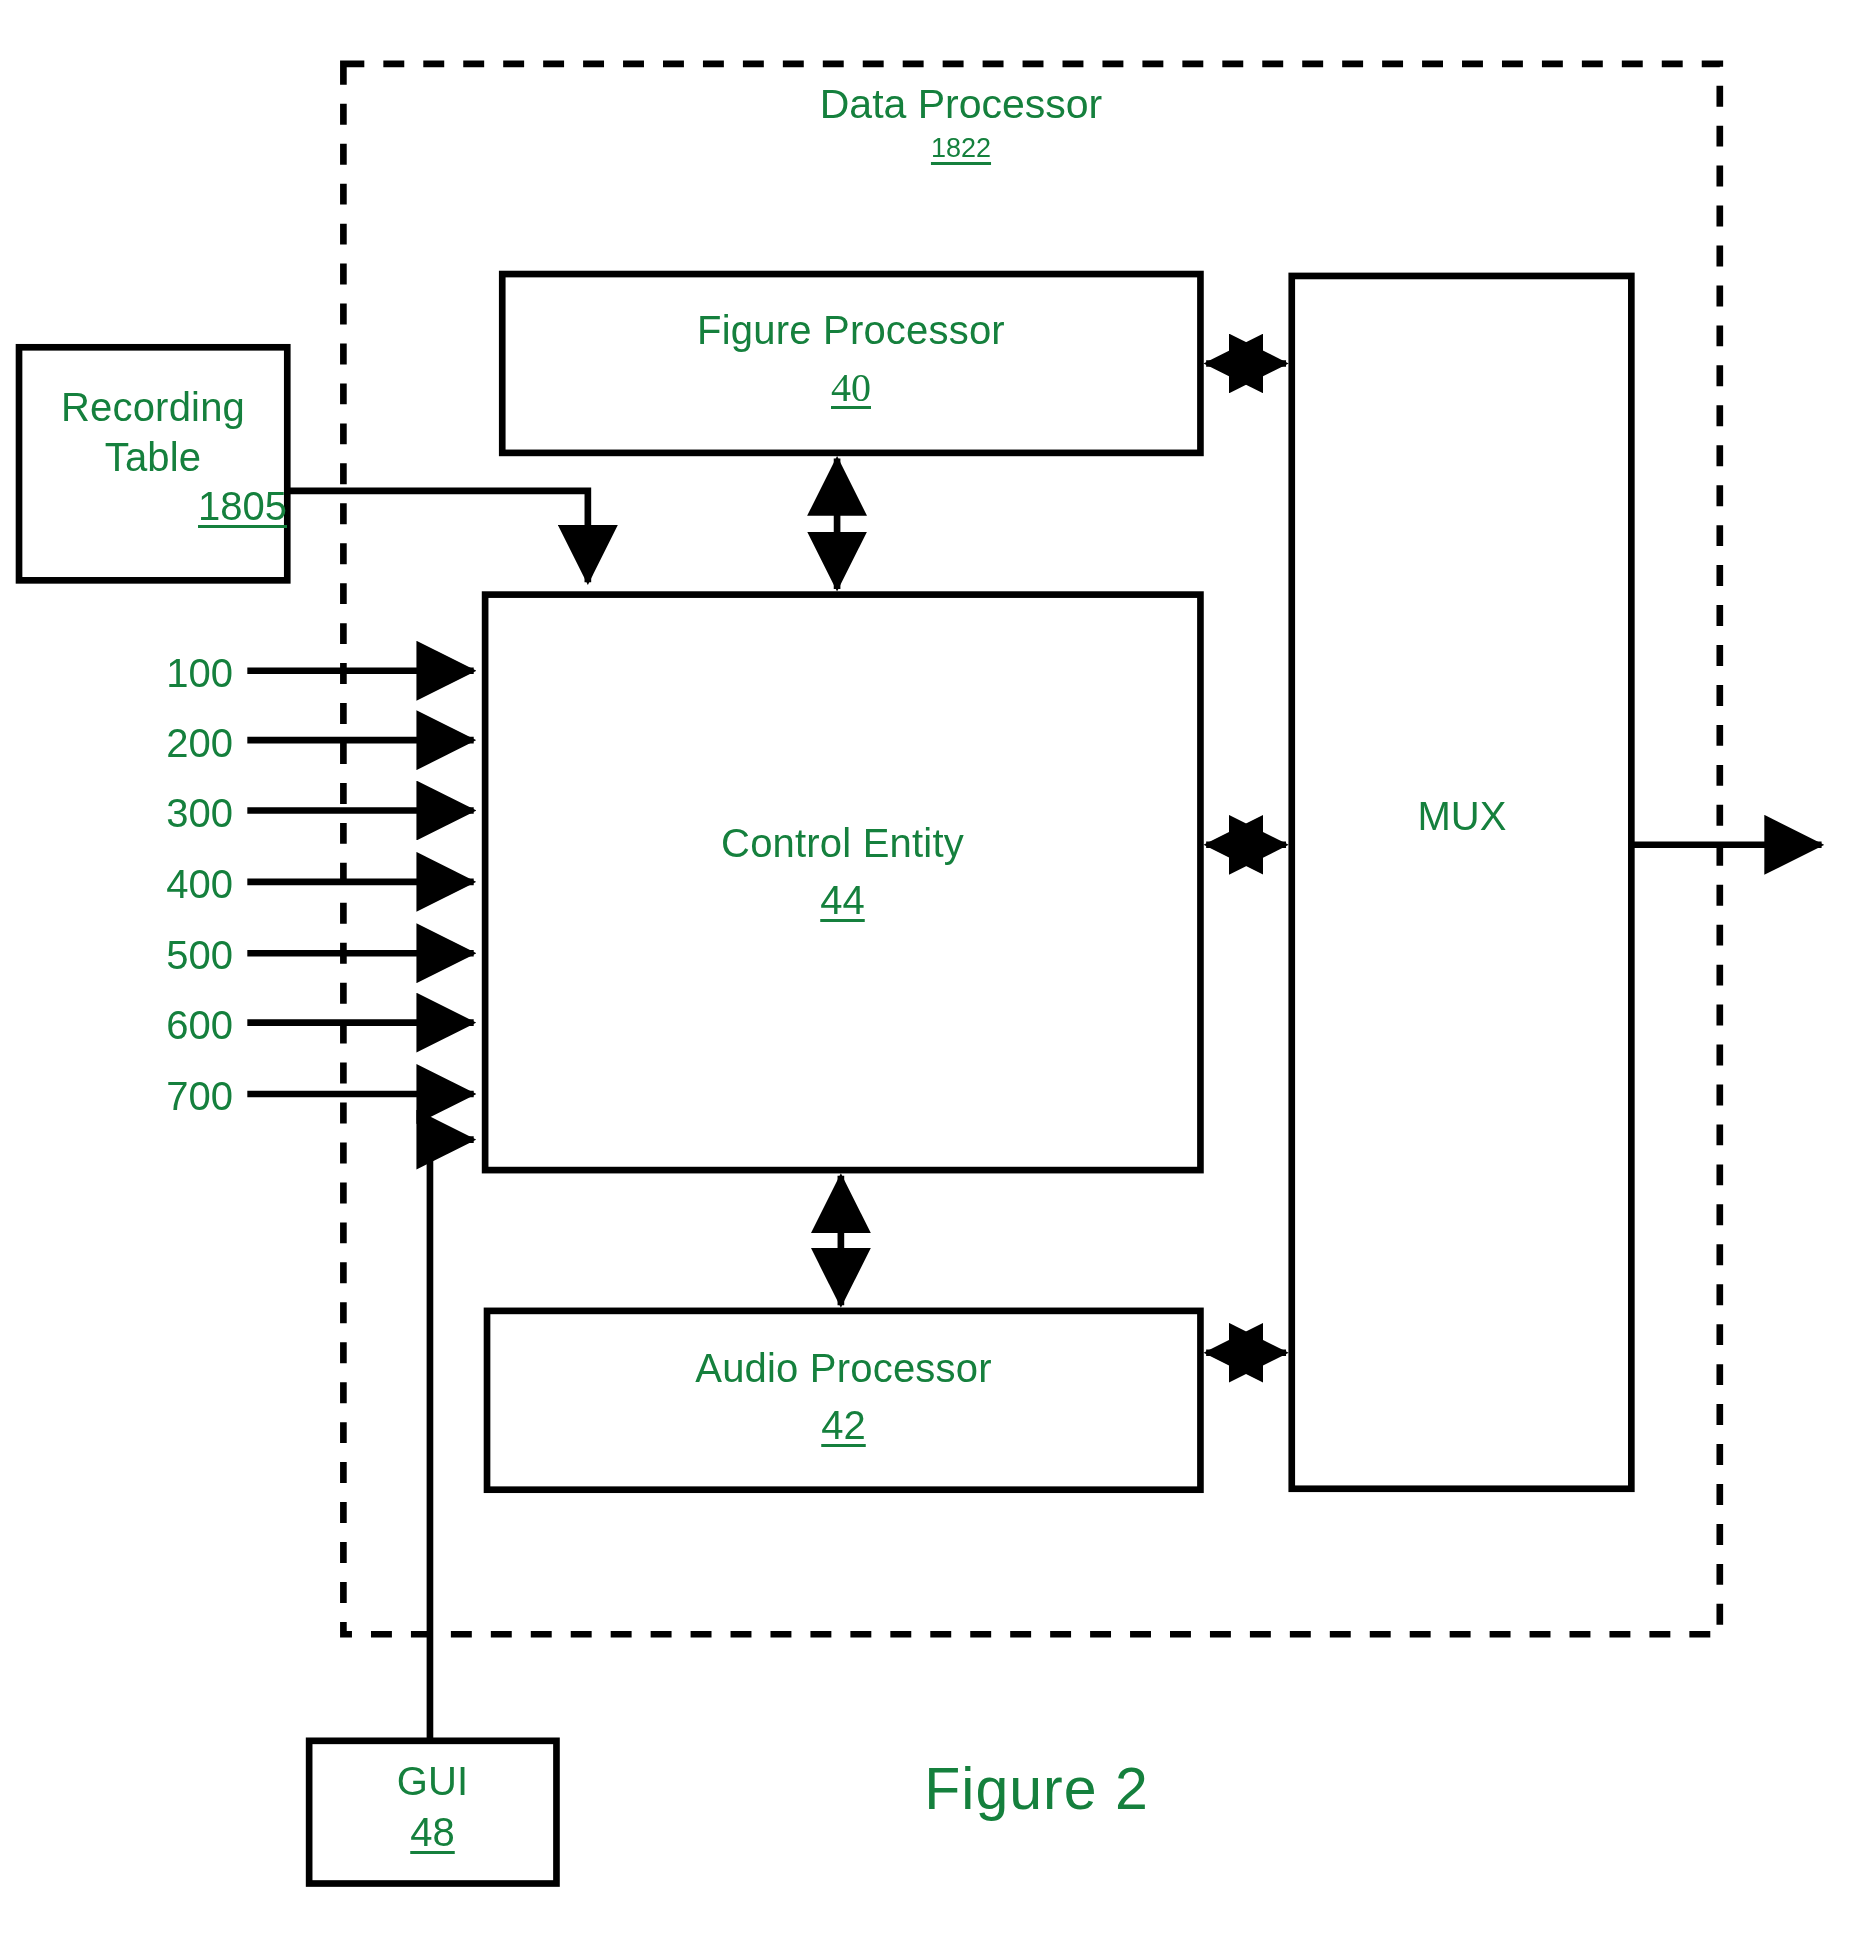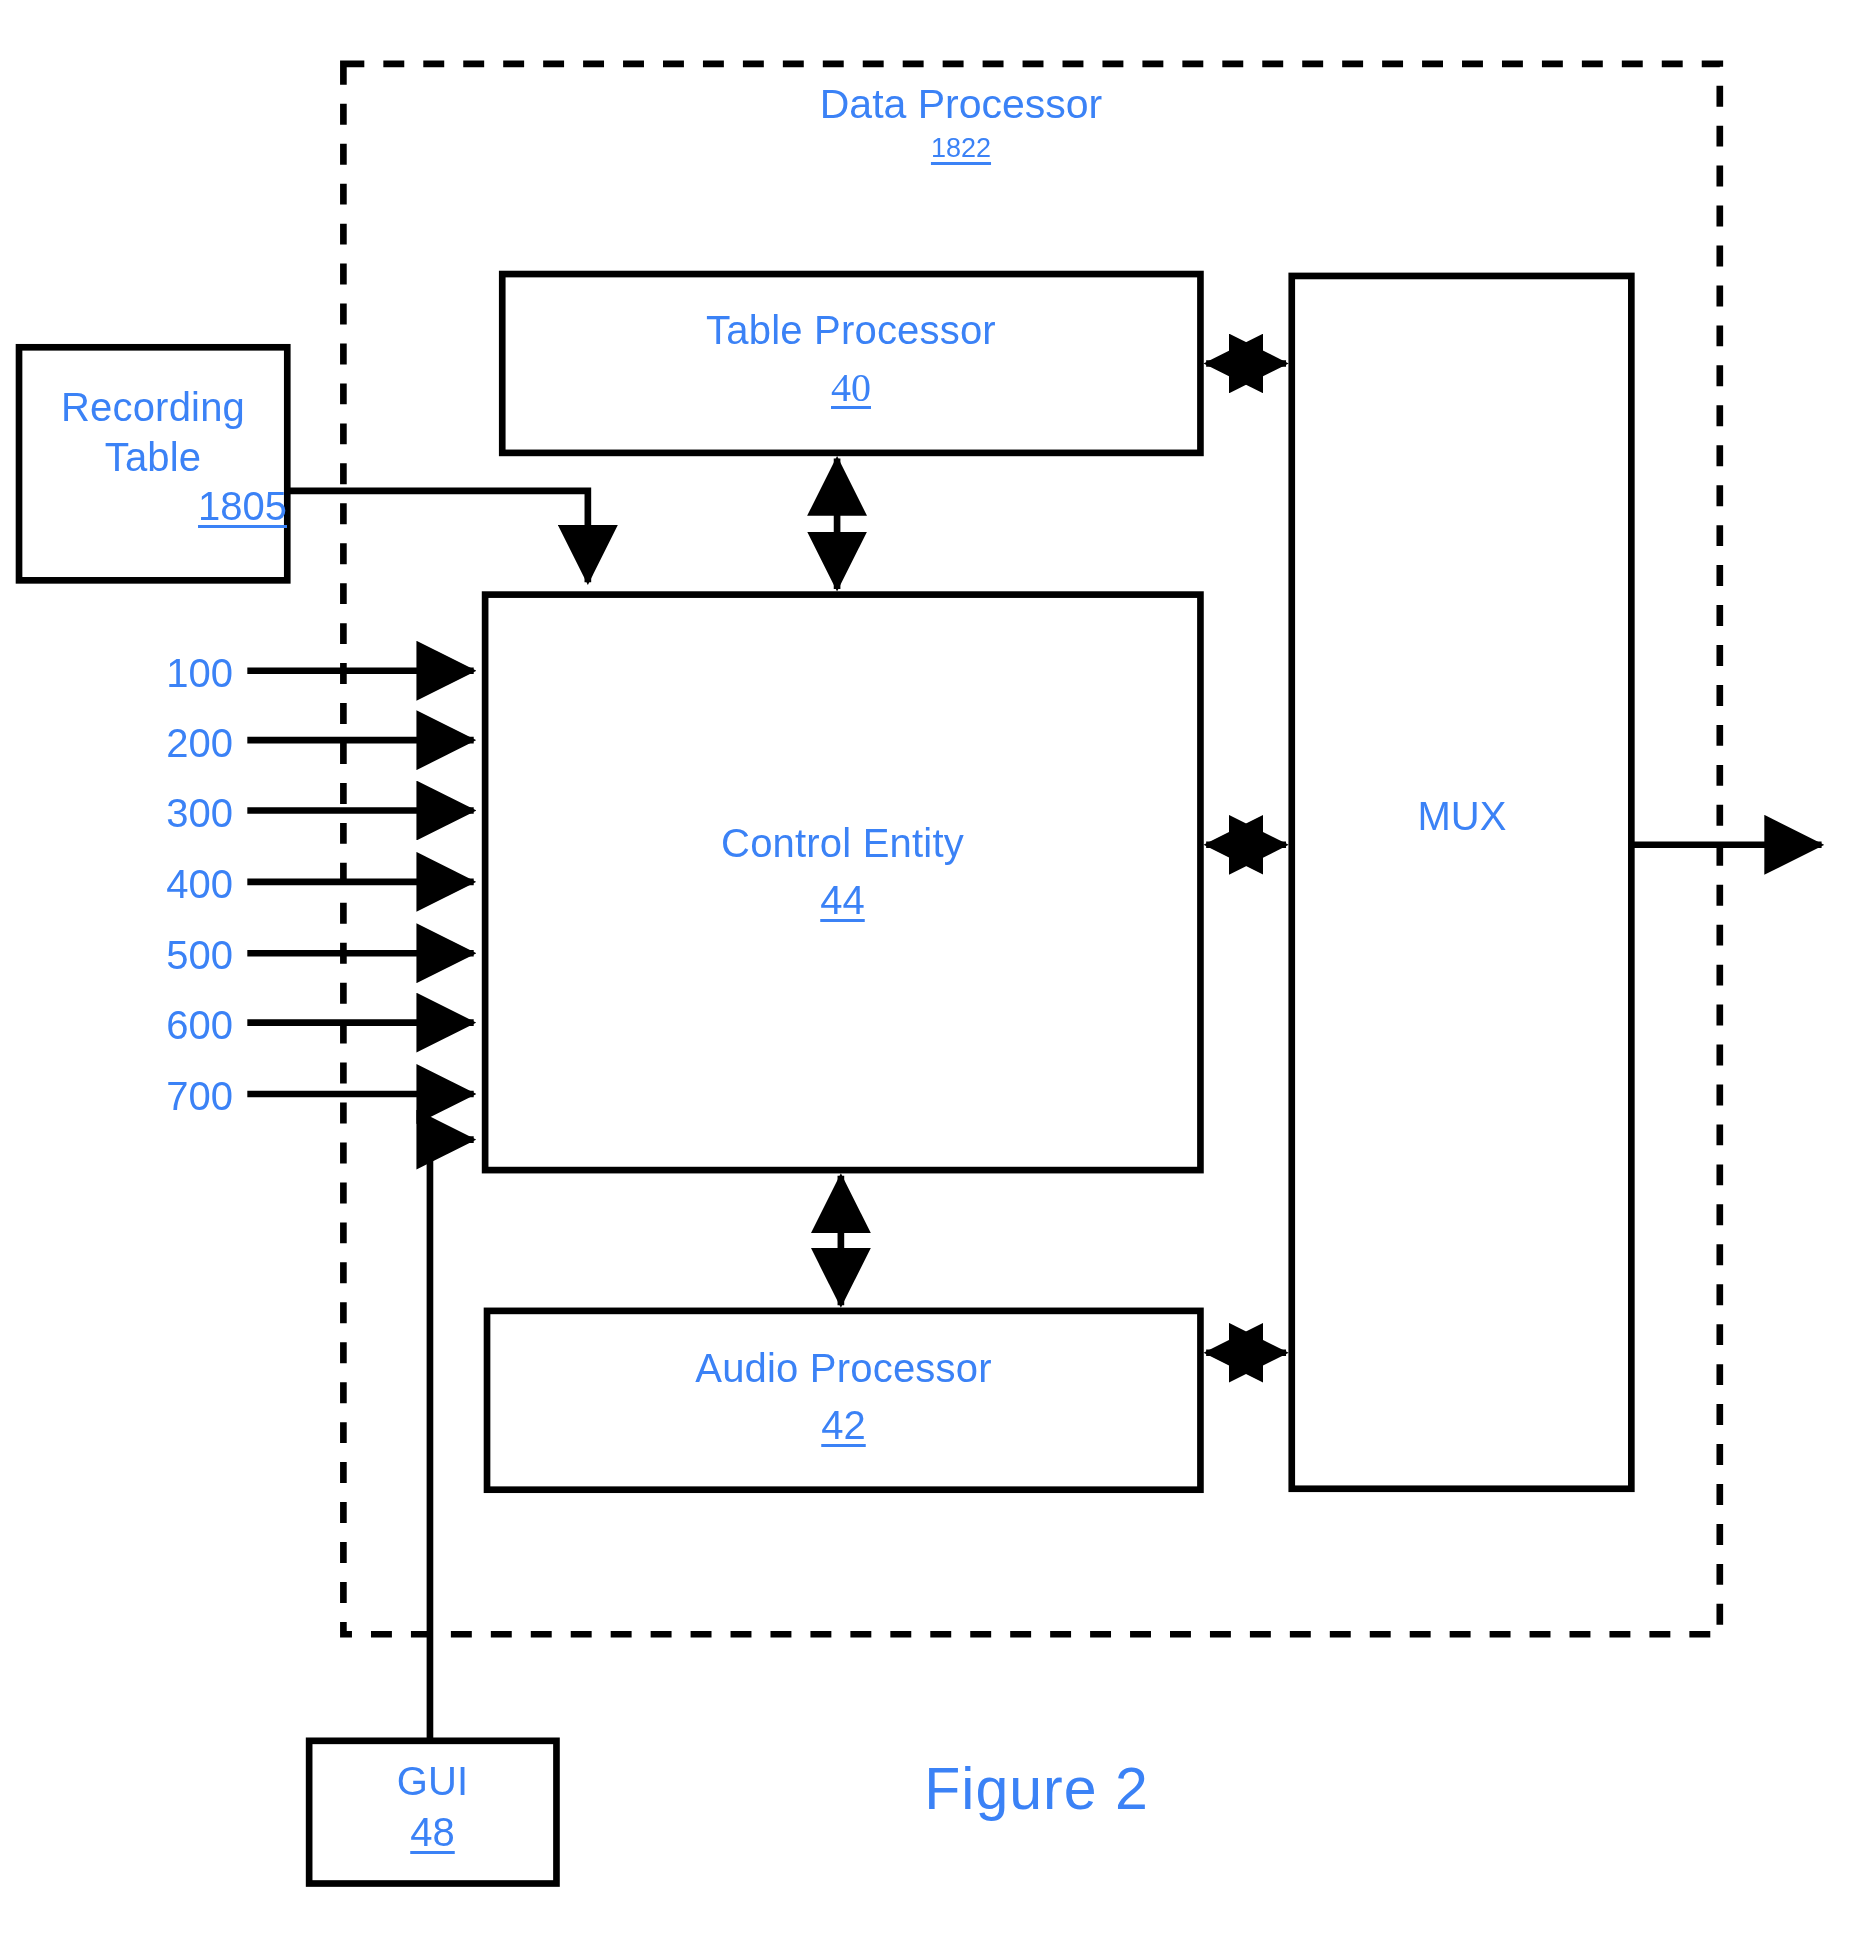--- a/index.html
+++ b/index.html
@@ -23,21 +23,21 @@
     left: 0;
     top: 0;
     width: 1872px;
     height: 1954px;
   }
   .lbl {
     position: absolute;
     text-align: center;
     line-height: 1.18;
     white-space: nowrap;
-    color: #3b82f6;
+    color: #15803d;
   }
   .box-title {
     font-size: 40px;
     letter-spacing: 0.2px;
   }
   .box-ref {
     font-size: 40px;
     text-decoration: underline;
     text-underline-offset: 4.8px;
     text-decoration-thickness: 2.9px;
@@ -121,21 +121,21 @@
     <line x1="1715" y1="888" x2="1915" y2="888" stroke="#000000" stroke-width="7" marker-end="url(#arrowEnd)"></line>
   </svg>
 
   <div class="lbl outer-title" style="left:628px; top:80px; width:666px;">Data Processor</div>
   <div class="lbl outer-ref" style="left:628px; top:133px; width:666px;">1822</div>
 
   <div class="lbl box-title" style="left:19px; top:384px; width:268px;">Recording</div>
   <div class="lbl box-title" style="left:19px; top:434px; width:268px;">Table</div>
   <div class="lbl box-ref" style="left:19px; top:483px; width:268px;text-align:right;">1805</div>
 
-  <div class="lbl box-title" style="left:502px; top:307px; width:698px;">Table Processor</div>
+  <div class="lbl box-title" style="left:502px; top:307px; width:698px;">Figure Processor</div>
   <div class="lbl box-ref" style="left:502px; top:364px; width:698px;font-family:Liberation Serif, serif;">40</div>
 
   <div class="lbl box-title" style="left:485px; top:820px; width:715px;">Control Entity</div>
   <div class="lbl box-ref" style="left:485px; top:877px; width:715px;">44</div>
 
   <div class="lbl mux-title" style="left:1292px; top:793px; width:340px;">MUX</div>
 
   <div class="lbl box-title" style="left:487px; top:1345px; width:713px;">Audio Processor</div>
   <div class="lbl box-ref" style="left:487px; top:1402px; width:713px;">42</div>
 

